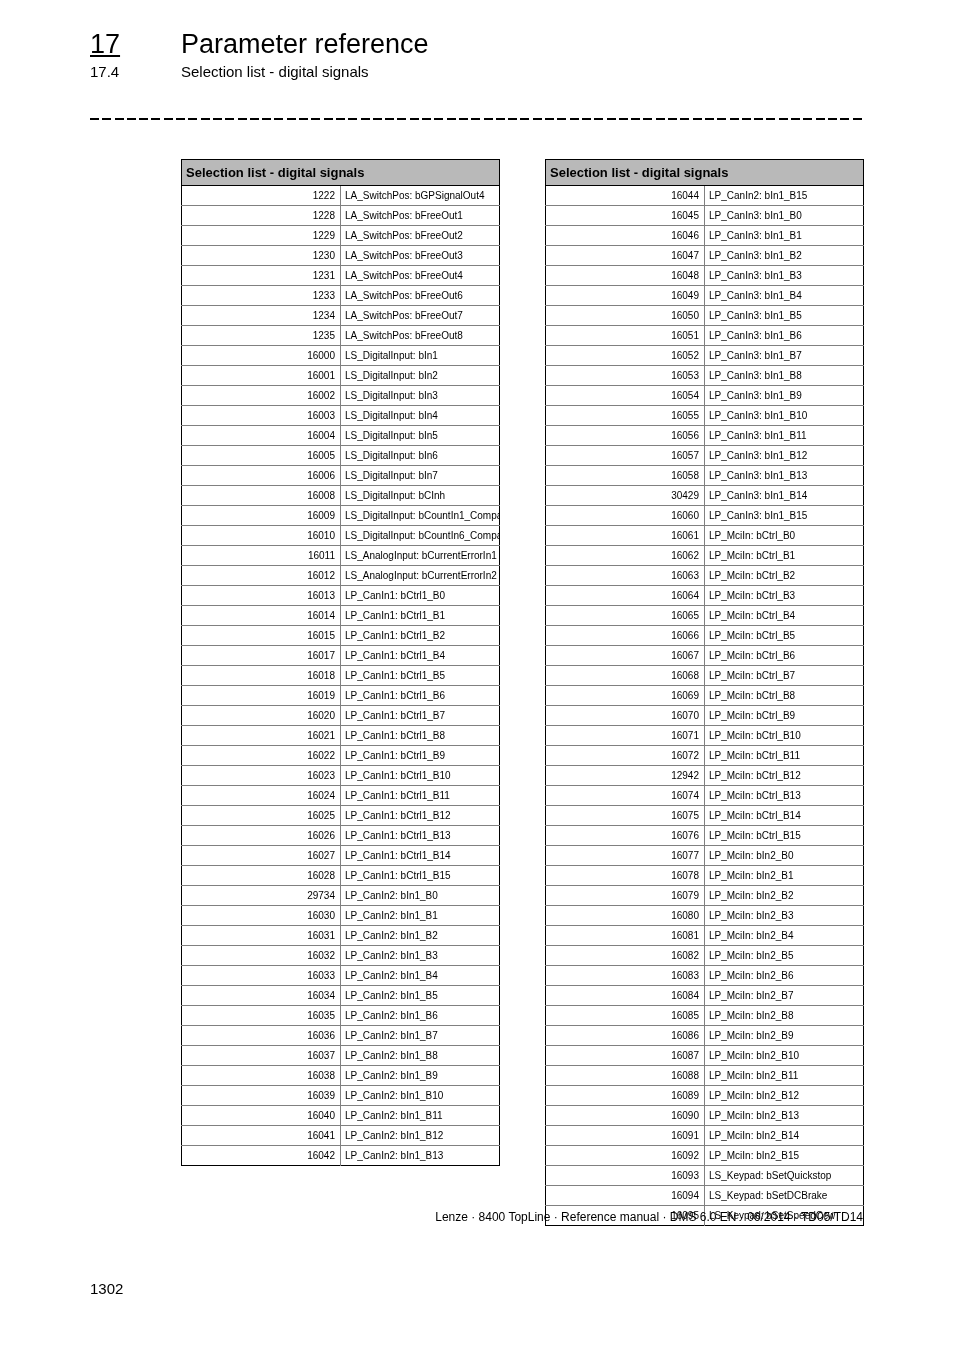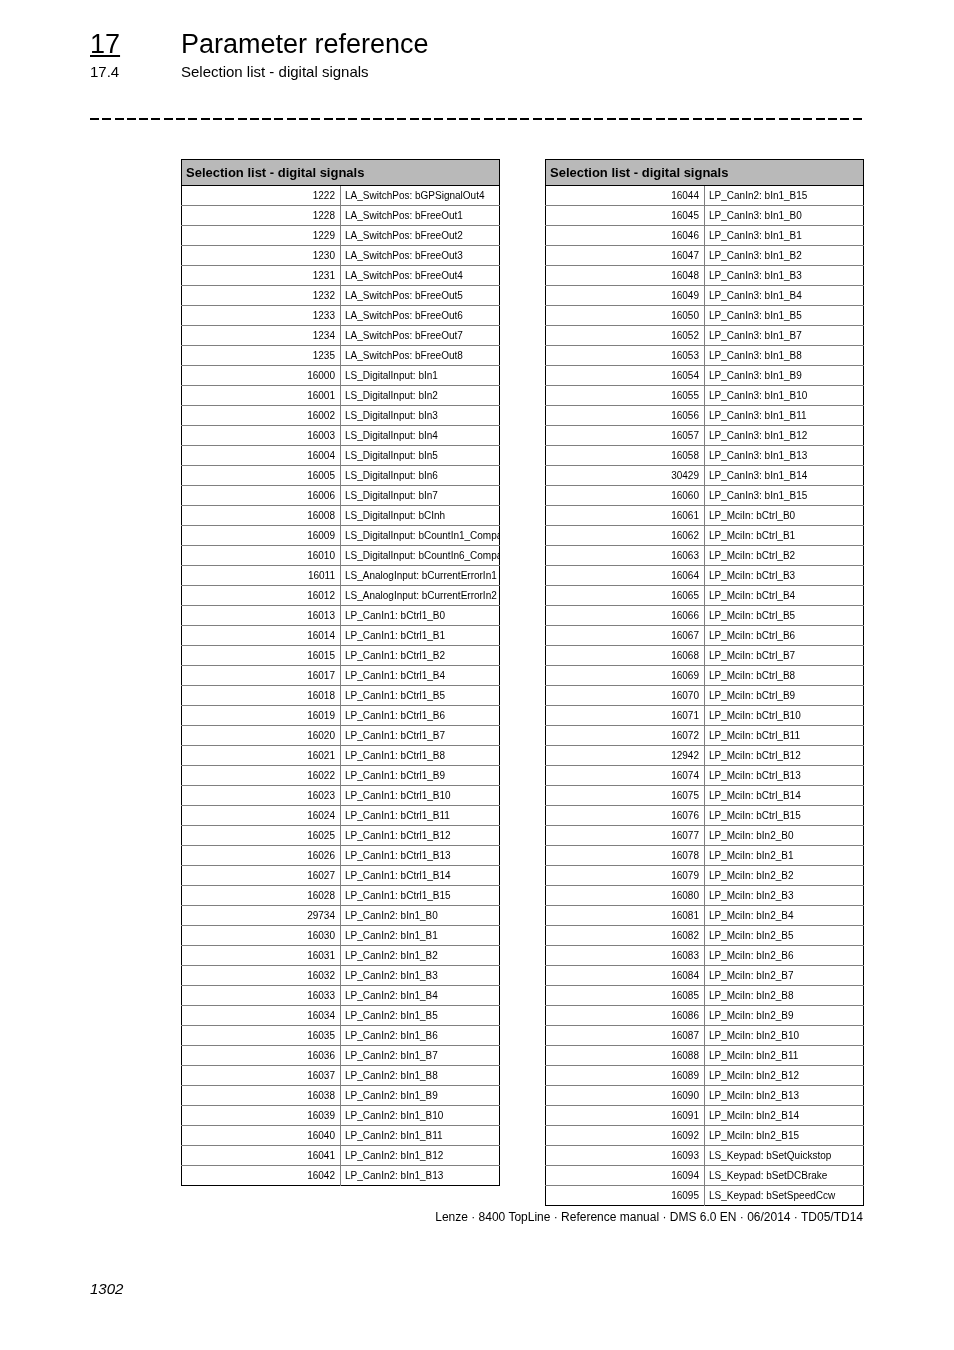--- a/index.html
+++ b/index.html
@@ -25,21 +25,21 @@
   table.siglist th {
     background: #b9b9b9; text-align: left; font-weight: bold;
     font-size: 13px; height: 25px; padding: 0 4px; border-bottom: 1px solid #000;
   }
   table.siglist td {
     height: 19px; padding: 0; font-size: 10px; line-height: 19px;
     border-top: 1px solid #808080;
   }
   table.siglist td.code { width: 64px; text-align: right; padding-right: 5px; border-right: 1px solid #808080; }
   table.siglist td.name { padding-left: 4px; white-space: nowrap; overflow: hidden; }
-  .page-num { position: absolute; left: 90px; top: 1279px; font-size: 15px; line-height: 20px; font-style: italic; }
+  .page-num { position: absolute; left: 90px; top: 1279px; font-size: 15px; line-height: 20px; }
   .footer-info { position: absolute; right: 91px; top: 1210px; font-size: 12px; line-height: 14px; }
 </style>
 </head>
 <body>
 
 <div class="chap-num">17</div>
 <div class="chap-title">Parameter reference</div>
 <div class="sec-num">17.4</div>
 <div class="sec-title">Selection list - digital signals</div>
 <div class="dash-sep"></div>
@@ -65,24 +65,20 @@
       </tr>
       <tr>
         <td class="code">1230</td>
         <td class="name">LA_SwitchPos: bFreeOut3</td>
       </tr>
       <tr>
         <td class="code">1231</td>
         <td class="name">LA_SwitchPos: bFreeOut4</td>
       </tr>
       <tr>
-        <td class="code">1232</td>
-        <td class="name">LA_SwitchPos: bFreeOut5</td>
-      </tr>
-      <tr>
         <td class="code">1233</td>
         <td class="name">LA_SwitchPos: bFreeOut6</td>
       </tr>
       <tr>
         <td class="code">1234</td>
         <td class="name">LA_SwitchPos: bFreeOut7</td>
       </tr>
       <tr>
         <td class="code">1235</td>
         <td class="name">LA_SwitchPos: bFreeOut8</td>
@@ -283,20 +279,24 @@
       </tr>
       <tr>
         <td class="code">16049</td>
         <td class="name">LP_CanIn3: bIn1_B4</td>
       </tr>
       <tr>
         <td class="code">16050</td>
         <td class="name">LP_CanIn3: bIn1_B5</td>
       </tr>
       <tr>
+        <td class="code">16051</td>
+        <td class="name">LP_CanIn3: bIn1_B6</td>
+      </tr>
+      <tr>
         <td class="code">16052</td>
         <td class="name">LP_CanIn3: bIn1_B7</td>
       </tr>
       <tr>
         <td class="code">16053</td>
         <td class="name">LP_CanIn3: bIn1_B8</td>
       </tr>
       <tr>
         <td class="code">16054</td>
         <td class="name">LP_CanIn3: bIn1_B9</td>

